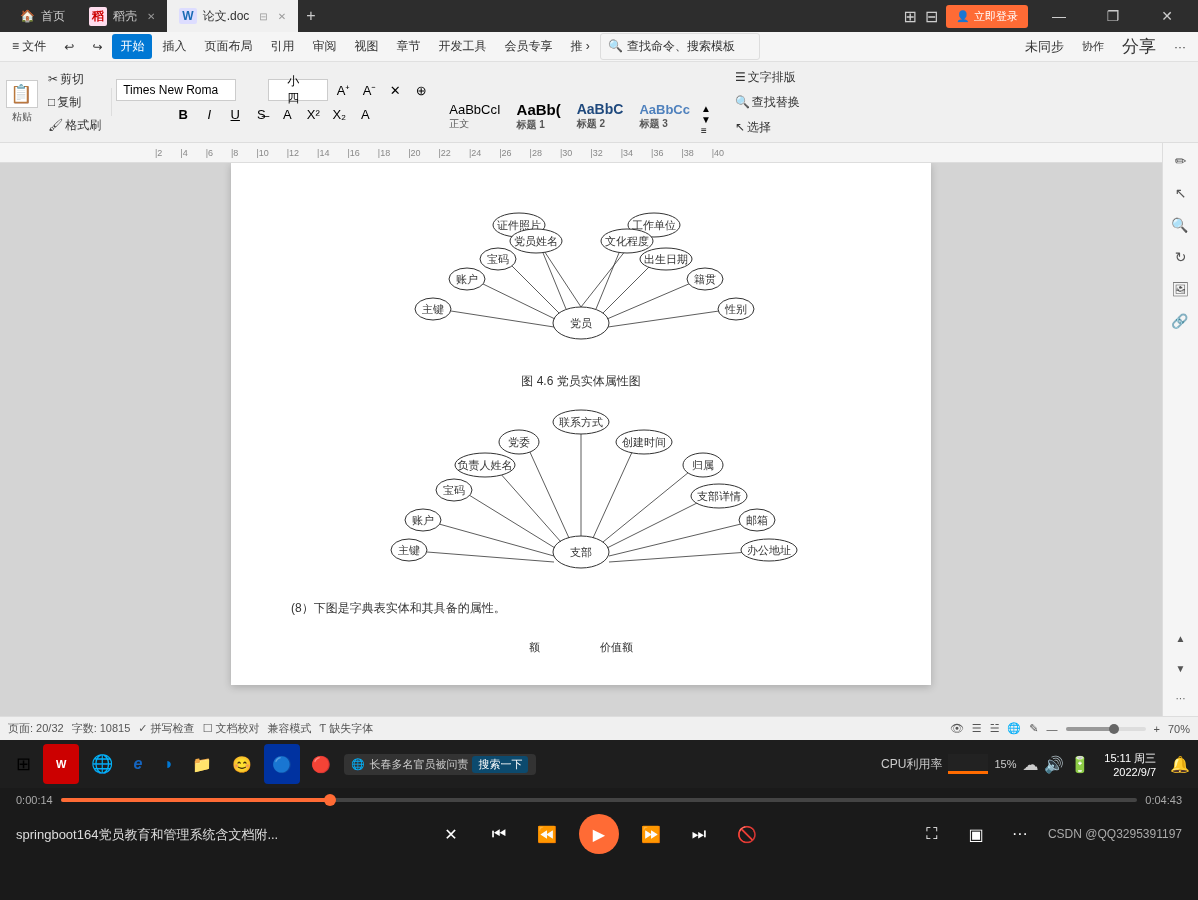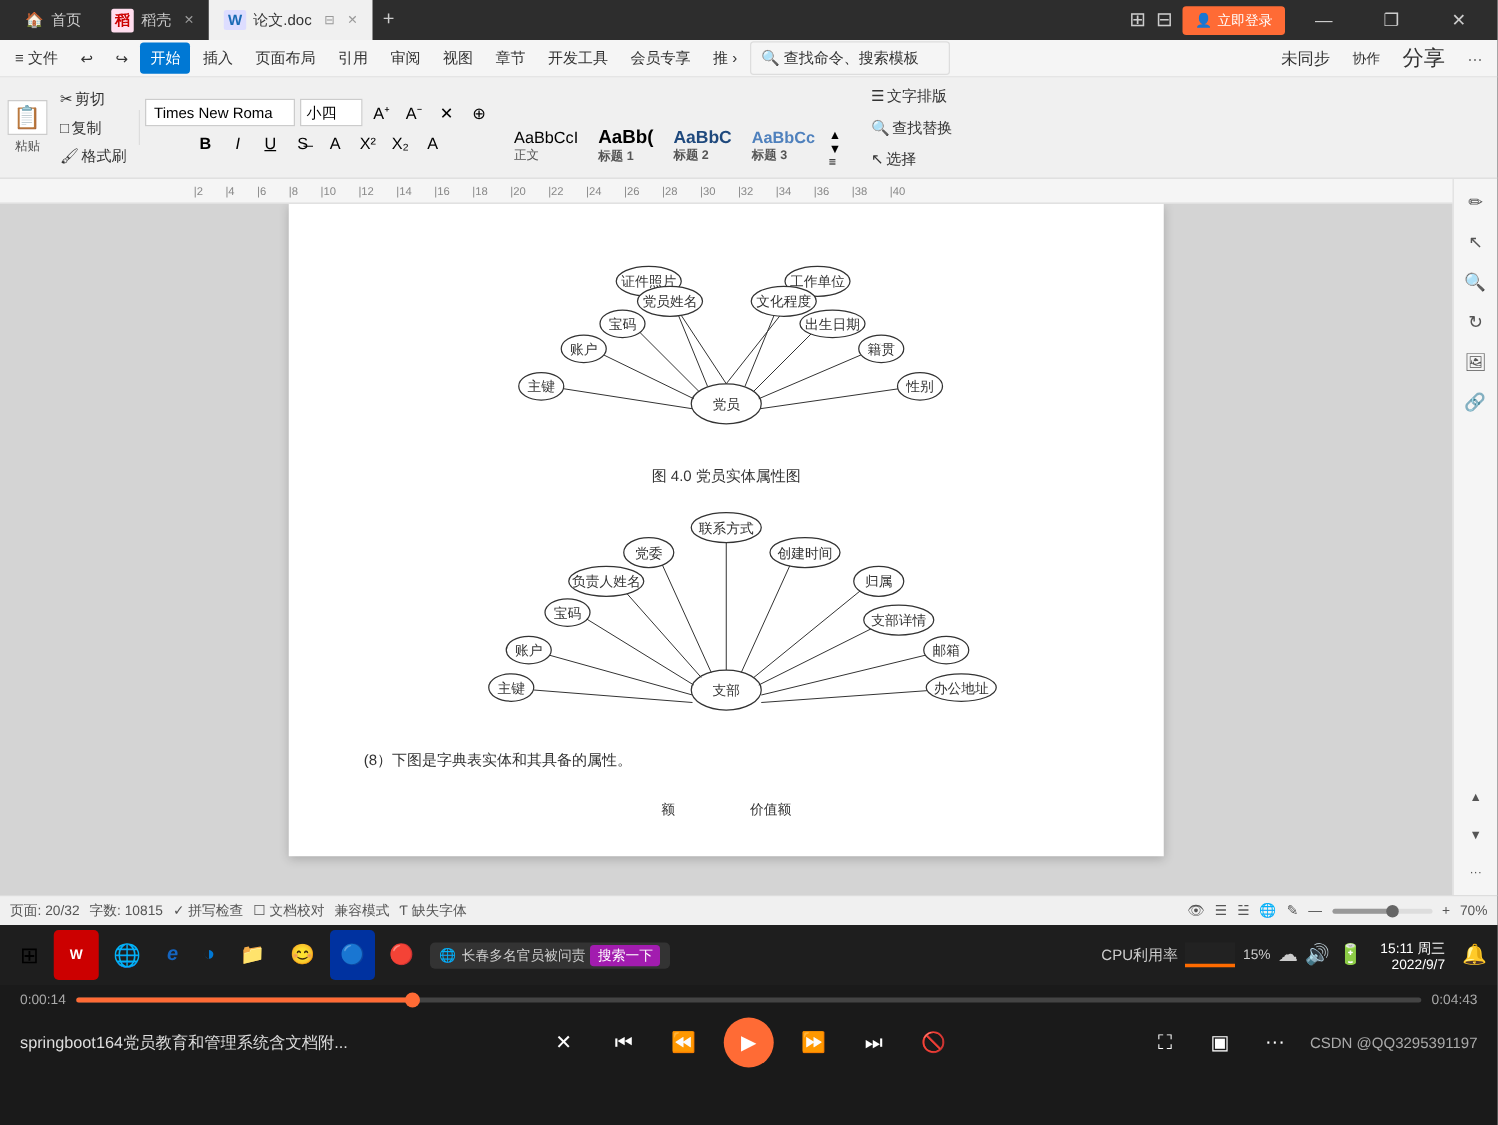--- a/index.html
+++ b/index.html
@@ -116,26 +116,27 @@
       padding: 2px 6px;
       font-size: 12px;
       width: 120px;
       height: 22px;
       display: flex;
       align-items: center;
     }
     .size-selector {
       border: 1px solid #ccc;
       background: white;
-      padding: 2px 4px;
+      padding: 2px 18px;
       font-size: 12px;
-      width: 50px;
+      width: 60px;
       height: 22px;
       display: flex;
       align-items: center;
+      margin-left: 28px;
     }
 
     
     .fmt-btn {
       width: 22px;
       height: 22px;
       display: flex;
       align-items: center;
       justify-content: center;
       font-size: 13px;
@@ -631,21 +632,21 @@
             <line x1="203" y1="124" x2="100" y2="108" stroke="#333" stroke-width="0.8"></line>
             <ellipse cx="82" cy="106" rx="18" ry="11" fill="white" stroke="#333" stroke-width="1"></ellipse>
             <text x="82" y="110" text-anchor="middle" font-size="10" fill="#333">主键</text>
 
             <line x1="257" y1="124" x2="368" y2="108" stroke="#333" stroke-width="0.8"></line>
             <ellipse cx="385" cy="106" rx="18" ry="11" fill="white" stroke="#333" stroke-width="1"></ellipse>
             <text x="385" y="110" text-anchor="middle" font-size="10" fill="#333">性别</text>
           </svg>
         </div>
 
-        <div class="fig-caption">图 4.0 党员实体属性图</div>
+        <div class="fig-caption">图 4.6 党员实体属性图</div>
 
 
         <div class="diagram-container">
           <svg width="460" height="190" class="diagram-svg">
 
             <ellipse cx="230" cy="152" rx="28" ry="16" fill="white" stroke="#333" stroke-width="1"></ellipse>
             <text x="230" y="156" text-anchor="middle" font-size="12" fill="#333">支部</text>
 
             <line x1="230" y1="136" x2="230" y2="30" stroke="#333" stroke-width="0.8"></line>
             <ellipse cx="230" cy="22" rx="28" ry="12" fill="white" stroke="#333" stroke-width="1"></ellipse>
@@ -749,21 +750,21 @@
   <div class="taskbar-item" style="font-size:16px;color:#1565c0;font-weight:bold;font-style:italic;">e</div>
   <div class="taskbar-item" style="font-size:16px;color:#0078d4;">◑</div>
   <div class="taskbar-item" style="font-size:16px;">📁</div>
   <div class="taskbar-item" style="font-size:16px;">😊</div>
   <div class="taskbar-item" style="font-size:16px;background:#0032a0;border-radius:4px;">🔵</div>
   <div class="taskbar-item" style="font-size:16px;">🔴</div>
 
   <div style="background:#333;color:#ccc;font-size:11px;padding:2px 8px;border-radius:4px;display:flex;align-items:center;gap:4px;">
     <span>🌐</span>
     <span>长春多名官员被问责</span>
-    <span style="background:#a21caf;color:white;padding:1px 6px;border-radius:3px;font-size:11px;">搜索一下</span>
+    <span style="background:#0c4a6e;color:white;padding:1px 6px;border-radius:3px;font-size:11px;">搜索一下</span>
   </div>
 
   <div class="taskbar-spacer"></div>
 
   <div style="display:flex;align-items:center;gap:6px;">
     <span style="font-size:12px;color:#ccc;">CPU利用率</span>
     <div style="width:40px;height:20px;background:#222;position:relative;overflow:hidden;">
       <div style="position:absolute;bottom:0;left:0;width:100%;height:15%;background:#ff6b00;"></div>
     </div>
     <span style="font-size:11px;color:#ccc;">15%</span>

